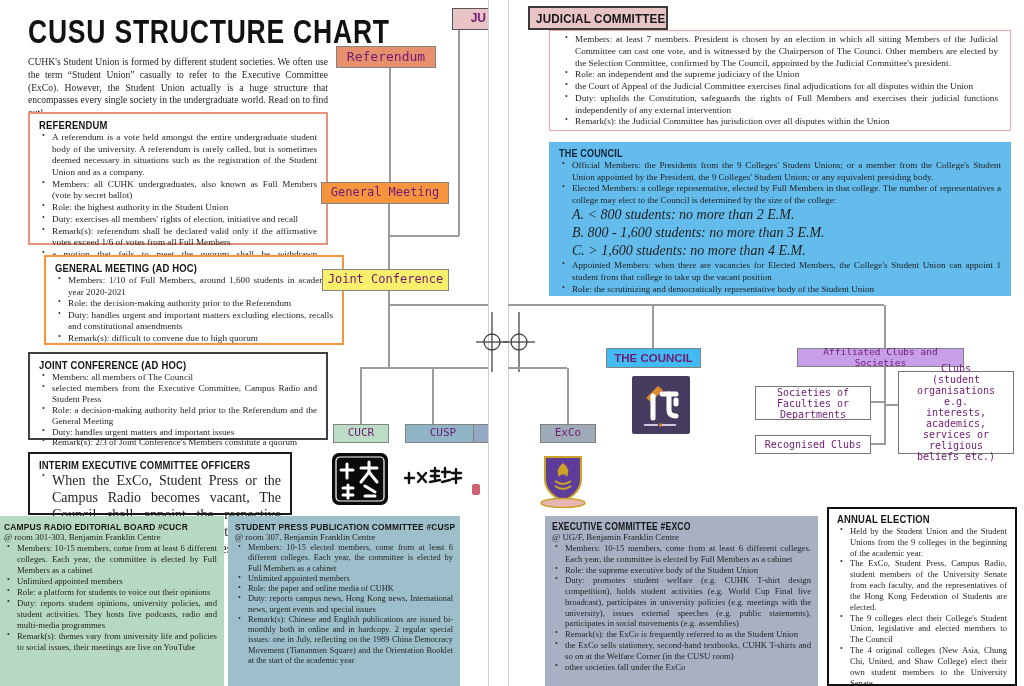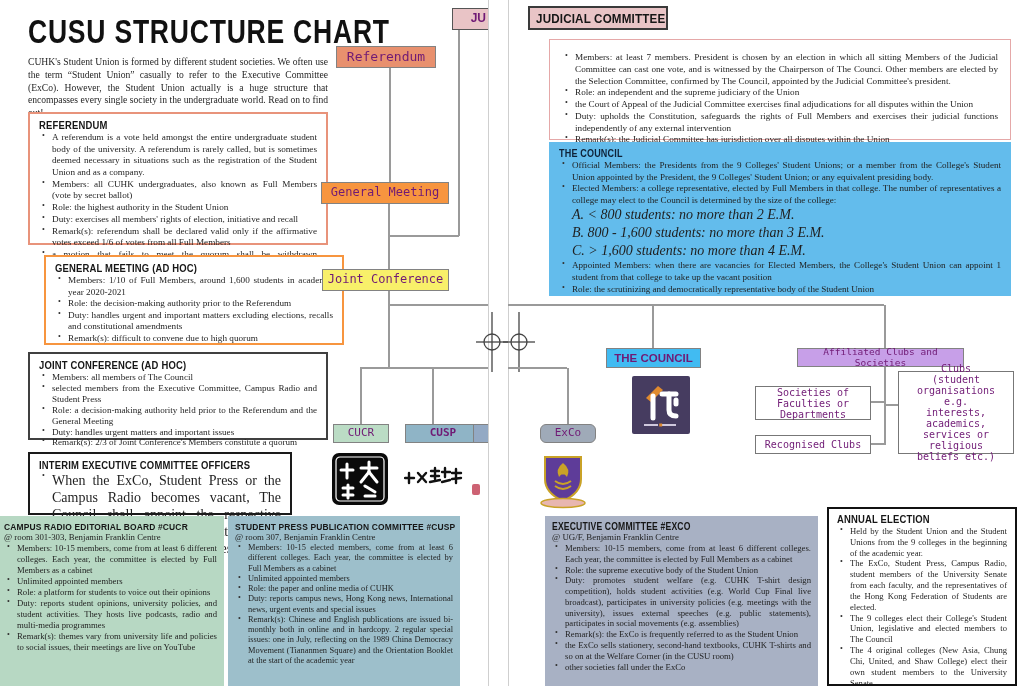--- a/index.html
+++ b/index.html
@@ -113,21 +113,21 @@
         <li>Duty: reports campus news, Hong Kong news, International news, urgent events and special issues</li>
         <li>Remark(s): Chinese and English publications are issued bi-monthly both in online and in hardcopy. 2 regular special issues: one in July, reflecting on the 1989 China Democracy Movement (Tiananmen Square) and the Orientation Booklet at the start of the academic year</li>
       </ul>
   </div>
 
   <div class="node" style="left:452px;top:8px;width:36px;height:22px;background:#E9C4C6;border-color:#555;border-right:none;justify-content:flex-end;padding-right:2px;font-family:'Liberation Sans',sans-serif;font-weight:bold;font-size:12px;">JU</div>
   <div class="node" style="left:336px;top:46px;width:100px;height:22px;background:#E8906E;font-size:13px;">Referendum</div>
   <div class="node" style="left:321px;top:182px;width:128px;height:22px;background:#F7953F;font-size:12px;">General Meeting</div>
   <div class="node" style="left:322px;top:269px;width:127px;height:22px;background:#F8F06A;font-size:12px;">Joint Conference</div>
   <div class="node" style="left:333px;top:424px;width:56px;height:19px;background:#BBDCC5;font-size:11px;">CUCR</div>
-  <div class="node" style="left:405px;top:424px;width:76px;height:19px;background:#8FB4C6;font-size:11px;font-weight:bold;">CUSP</div>
+  <div class="node" style="left:405px;top:424px;width:76px;height:19px;background:#8FB4C6;font-size:11px;">CUSP</div>
   <div class="node" style="left:473px;top:424px;width:15px;height:19px;background:#93A9C4;border-right:none;"></div>
 
   <div class="line" style="left:389px;top:68px;width:1.5px;height:114px;"></div>
   <div class="line" style="left:388px;top:204px;width:1.5px;height:65px;"></div>
   <div class="line" style="left:458px;top:30px;width:1.5px;height:206px;"></div>
   <div class="line" style="left:389px;top:235px;width:70px;height:1.5px;"></div>
   <div class="line" style="left:388px;top:291px;width:1.5px;height:77px;"></div>
   <div class="line" style="left:389px;top:304px;width:99px;height:1.5px;"></div>
   <div class="line" style="left:360px;top:367px;width:128px;height:1.5px;"></div>
   <div class="line" style="left:360px;top:368px;width:1.5px;height:56px;"></div>
@@ -168,21 +168,21 @@
         <line x1="48" y1="10" x2="57" y2="10"></line>
         <line x1="48" y1="16" x2="57" y2="15"></line>
     </g>
   </svg>
   <div class="abs" style="left:472px;top:484px;width:8px;height:11px;background:#c4465a;border-radius:2px;opacity:.85;"></div>
 
   <div class="abs" style="left:528px;top:6px;width:140px;height:24px;background:#E9C4C6;border:2px solid #3a3a3a;display:flex;align-items:center;padding-left:6px;">
     <span class="hdr" style="font-size:13.5px;">JUDICIAL COMMITTEE</span>
   </div>
 
-  <div class="abs ibox" style="left:549px;top:30px;width:462px;height:101px;border:1.5px solid #E5A8A8;padding:11px 12px;margin-top:9px;">
+  <div class="abs ibox" style="left:549px;top:30px;width:462px;height:101px;border:1.5px solid #E5A8A8;padding:2px 12px;">
     <ul class="bl" style="font-size:9.2px;line-height:1.28;">
         <li>Members: at least 7 members. President is chosen by an election in which all sitting Members of the Judicial Committee can cast one vote, and is witnessed by the Chairperson of The Counci. Other members are elected by the Selection Committee, confirmed by The Council, appointed by the Judicial Committee's president.</li>
         <li>Role: an independent and the supreme judiciary of the Union</li>
         <li>the Court of Appeal of the Judicial Committee exercises final adjudications for all disputes within the Union</li>
         <li>Duty: upholds the Constitution, safeguards the rights of Full Members and exercises their judicial functions independently of any external intervention</li>
         <li>Remark(s): the Judicial Committee has jurisdiction over all disputes within the Union</li>
       </ul>
   </div>
 
   <div class="abs panel" style="left:549px;top:142px;width:462px;height:154px;background:#63BCEC;padding:5px 10px;">
@@ -211,21 +211,21 @@
   <div class="line" style="left:884px;top:367px;width:1.5px;height:78px;"></div>
   <div class="line" style="left:871px;top:401px;width:13px;height:1.5px;"></div>
   <div class="line" style="left:884px;top:404px;width:14px;height:1.5px;"></div>
   <div class="line" style="left:871px;top:443px;width:13px;height:1.5px;"></div>
 
   <div class="node" style="left:606px;top:348px;width:95px;height:20px;background:#41BBF2;font-family:'Liberation Sans',sans-serif;font-weight:bold;font-size:11.5px;">THE COUNCIL</div>
   <div class="node" style="left:797px;top:348px;width:167px;height:19px;background:#C79FE8;font-size:9.5px;">Affiliated Clubs and Societies</div>
   <div class="node" style="left:755px;top:386px;width:116px;height:34px;background:#fff;border-color:#777;font-size:10px;padding:1px 3px;">Societies of Faculties or Departments</div>
   <div class="node" style="left:755px;top:435px;width:116px;height:19px;background:#fff;border-color:#777;font-size:10px;">Recognised Clubs</div>
   <div class="node" style="left:898px;top:371px;width:116px;height:83px;background:#fff;border-color:#777;font-size:10px;padding:2px 19px;">Clubs (student organisations e.g. interests, academics, services or religious beliefs etc.)</div>
-  <div class="node" style="left:540px;top:424px;width:56px;height:19px;background:#9FAAB8;font-size:11px;border-radius:6px;">ExCo</div>
+  <div class="node" style="left:540px;top:424px;width:56px;height:19px;background:#9FAAB8;font-size:11px;">ExCo</div>
 
   <svg class="abs" style="left:632px;top:376px;" width="58" height="58">
     <rect x="0" y="0" width="58" height="58" rx="2" fill="#463C60"></rect>
     <polygon points="14,22 26,10 31,14 19,26" fill="#E08A2E"></polygon>
     <g stroke="#fff" stroke-width="5" stroke-linecap="round" fill="none">
       <line x1="21" y1="20" x2="21" y2="42"></line>
       <line x1="30" y1="18" x2="44" y2="18"></line>
       <path d="M37,18 L37,34 Q37,40 44,40"></path>
       <line x1="44" y1="24" x2="44" y2="28"></line>
     </g>

